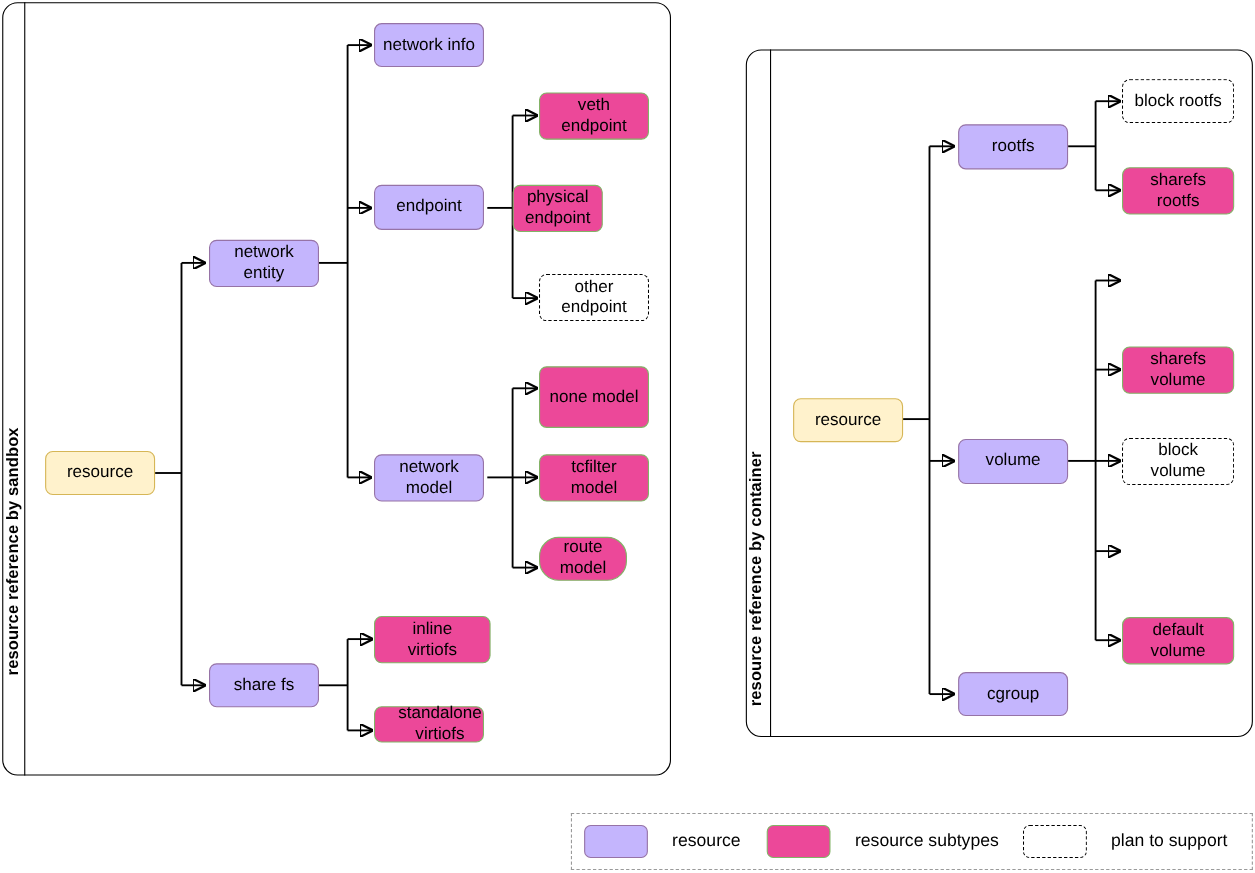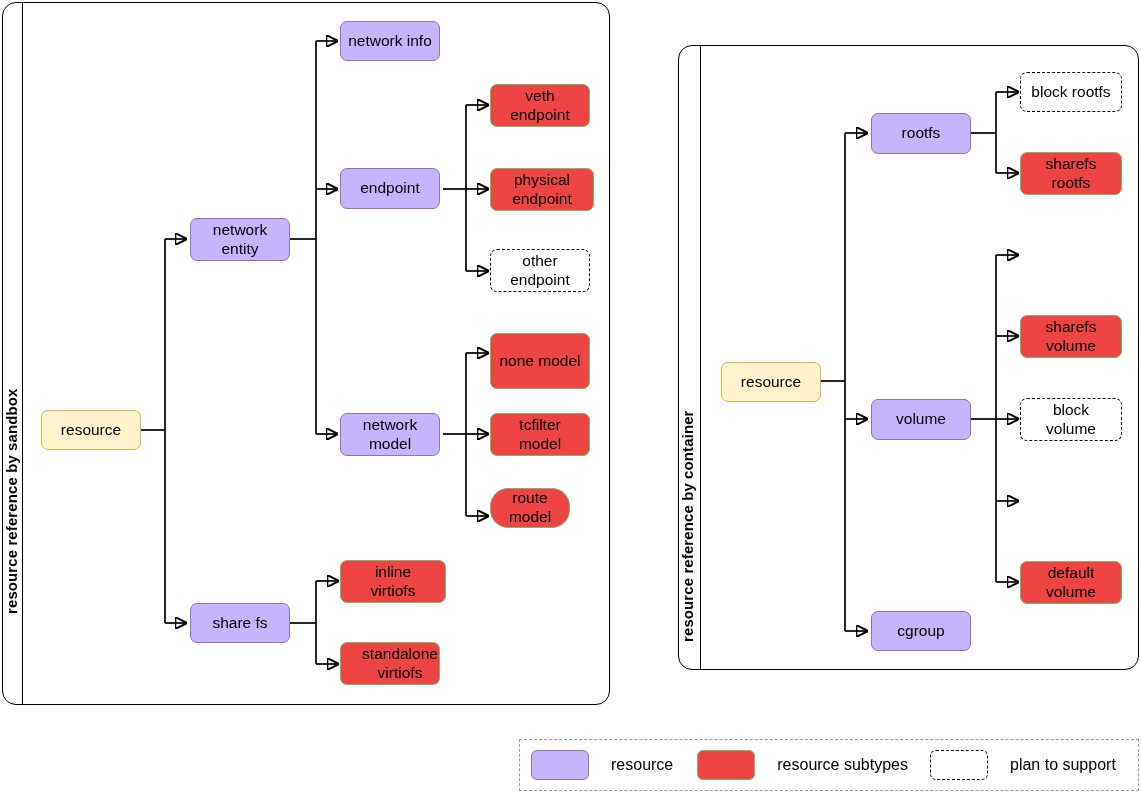--- a/index.html
+++ b/index.html
@@ -41,21 +41,21 @@
     box-sizing:border-box;
     display:flex;align-items:center;justify-content:center;
     text-align:center;
     border-radius:7px;
     font-size:15.5px;
     line-height:1.22;
     padding:2px 4px;
     white-space:pre-line;
   }
   .n-purple{background:#c4b5fd;border:1.4px solid #9673a6;}
-  .n-green {background:#ef4444;border:1.4px solid #82b366;}
+  .n-green {background:#ec4899;border:1.4px solid #82b366;}
   .n-yellow{background:#fff2cc;border:1.4px solid #d6b656;}
   .n-dashed{background:#ffffff;border:1.6px dashed #000000;}
 
   #legend{
     position:absolute;
     left:519px;top:739px;width:620px;height:52px;
     border:1.5px dashed #9a9a9a;
     background:#ffffff;
     box-sizing:border-box;
     display:flex;align-items:center;
@@ -140,42 +140,42 @@
   <div class="node n-purple" style="left:190px;top:218px;width:100px;height:43px;">network
 entity</div>
 
   <div class="node n-purple" style="left:340px;top:21px;width:100px;height:40px;">network info</div>
 
   <div class="node n-purple" style="left:340px;top:168px;width:100px;height:41px;">endpoint</div>
 
   <div class="node n-green" style="left:490px;top:84px;width:100px;height:43px;">veth
 endpoint</div>
 
-  <div class="node n-green" style="left:490px;top:168px;width:104px;height:43px;">physical
+  <div class="node n-green" style="left:466px;top:168px;width:82px;height:43px;">physical
 endpoint</div>
 
   <div class="node n-dashed" style="left:490px;top:249px;width:100px;height:43px;">other
 endpoint</div>
 
   <div class="node n-purple" style="left:340px;top:413px;width:100px;height:43px;">network
 model</div>
 
   <div class="node n-green" style="left:490px;top:333px;width:100px;height:56px;">none model</div>
 
   <div class="node n-green" style="left:490px;top:413px;width:100px;height:43px;">tcfilter
 model</div>
 
   <div class="node n-green" style="left:490px;top:488px;width:80px;height:40px;border-radius:18px;">route model</div>
 
   <div class="node n-purple" style="left:190px;top:603px;width:100px;height:40px;">share fs</div>
 
   <div class="node n-green" style="left:340px;top:560px;width:106px;height:43px;">inline
 virtiofs</div>
 
-  <div class="node n-green" style="left:340px;top:642px;width:100px;height:43px;padding-left:24px;">standalone
+  <div class="node n-green" style="left:340px;top:642px;width:100px;height:33px;padding-left:24px;">standalone
 virtiofs</div>
 
   <div class="node n-yellow" style="left:721px;top:362px;width:100px;height:40px;">resource</div>
 
   <div class="node n-purple" style="left:871px;top:113px;width:100px;height:41px;">rootfs</div>
 
   <div class="node n-dashed" style="left:1020px;top:72px;width:102px;height:40px;">block rootfs</div>
 
   <div class="node n-green" style="left:1020px;top:152px;width:102px;height:43px;">sharefs
 rootfs</div>

